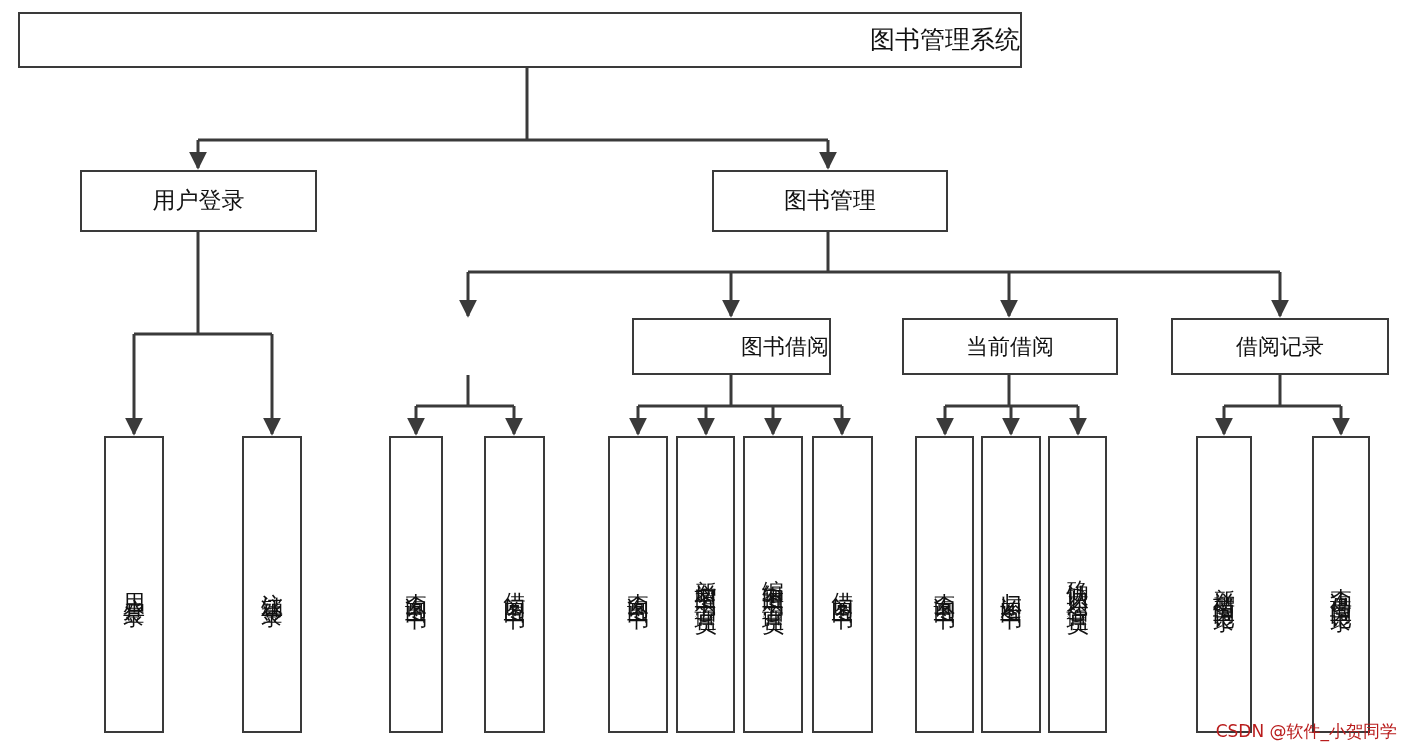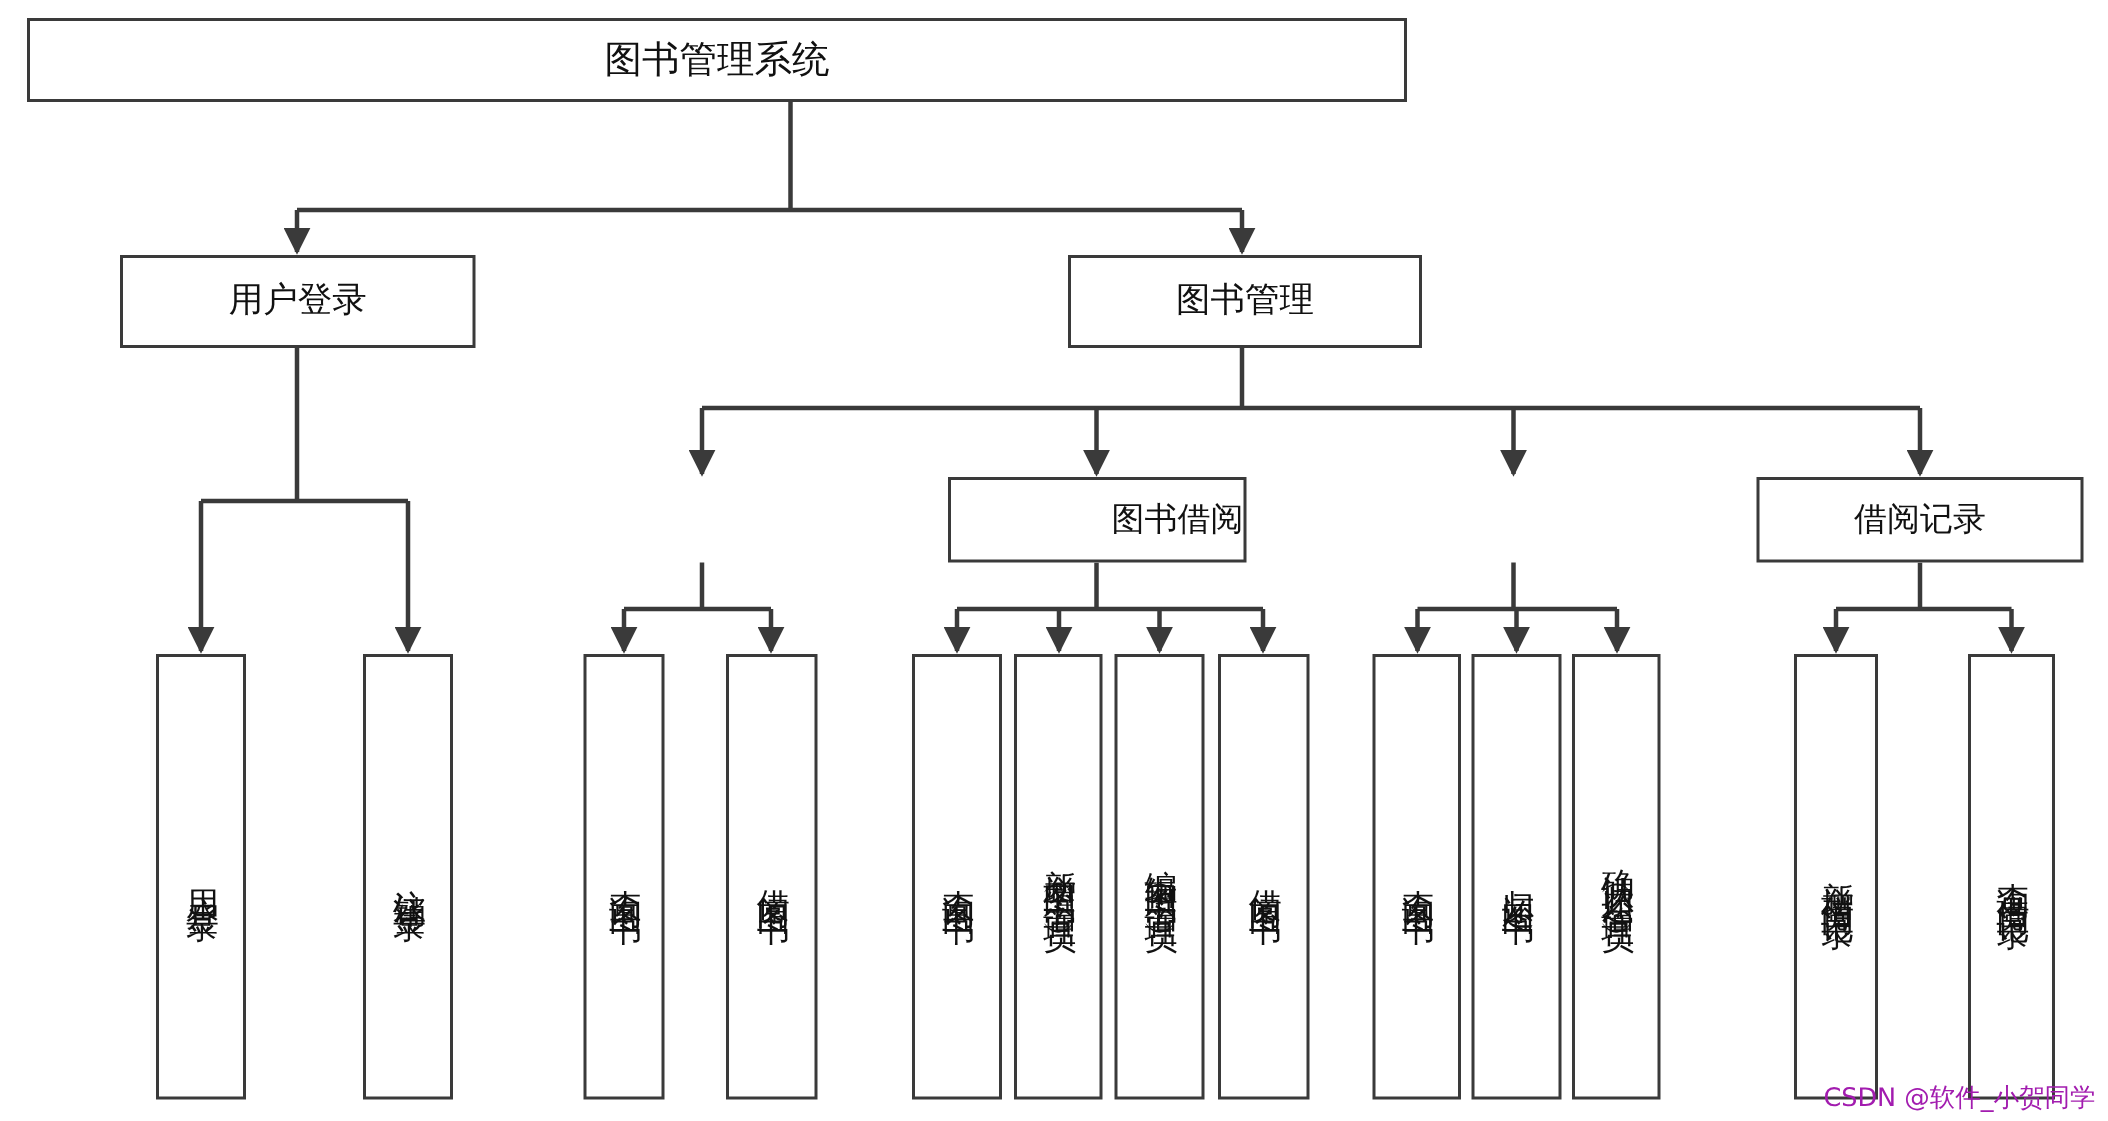--- a/index.html
+++ b/index.html
@@ -59,21 +59,21 @@
     letter-spacing: 5px;
     line-height: 1;
     white-space: nowrap;
     display: block;
   }
   .watermark {
     position: absolute;
     right: 8px;
     bottom: 4px;
     font-size: 17px;
-    color: #a21caf;
+    color: #b91c1c;
     white-space: nowrap;
     font-family: "DejaVu Sans", "Liberation Sans", sans-serif;
   }
 </style>
 </head>
 <body>
 
 <div id="canvas">
 
   <svg id="wires" viewBox="0 0 1405 747" width="1405" height="747" xmlns="http://www.w3.org/2000/svg">
@@ -119,37 +119,40 @@
       <path d="M 1011 406 L 1011 434" marker-end="url(#arrow)"></path>
       <path d="M 1078 406 L 1078 434" marker-end="url(#arrow)"></path>
 
       <path d="M 1280 375 L 1280 406"></path>
       <path d="M 1224 406 L 1341 406"></path>
       <path d="M 1224 406 L 1224 434" marker-end="url(#arrow)"></path>
       <path d="M 1341 406 L 1341 434" marker-end="url(#arrow)"></path>
     </g>
   </svg>
 
-  <div class="node root" style="left: 18px; top: 12px; width: 920px; height: 56px;">
+  <div class="node root" style="left: 18px; top: 12px; width: 1004px; height: 56px; justify-content: flex-end;">
     <span>图书管理系统</span>
   </div>
 
   <div class="node level2" style="left: 80px; top: 170px; width: 237px; height: 62px;">
     <span>用户登录</span>
   </div>
 
   <div class="node level2" style="left: 712px; top: 170px; width: 236px; height: 62px;">
     <span>图书管理</span>
   </div>
 
 
   <div class="node level3" style="left: 632px; top: 318px; width: 199px; height: 57px; justify-content: flex-end;">
     <span>图书借阅</span>
   </div>
 
+  <div class="node level3" style="left: 902px; top: 318px; width: 216px; height: 57px;">
+    <span>当前借阅</span>
+  </div>
 
   <div class="node level3" style="left: 1171px; top: 318px; width: 218px; height: 57px;">
     <span>借阅记录</span>
   </div>
 
   <div class="node leaf" style="left: 104px; top: 436px; width: 60px; height: 297px;">
     <span class="vtext">用户登录</span>
   </div>
   <div class="node leaf" style="left: 242px; top: 436px; width: 60px; height: 297px;">
     <span class="vtext">注销登录</span>

